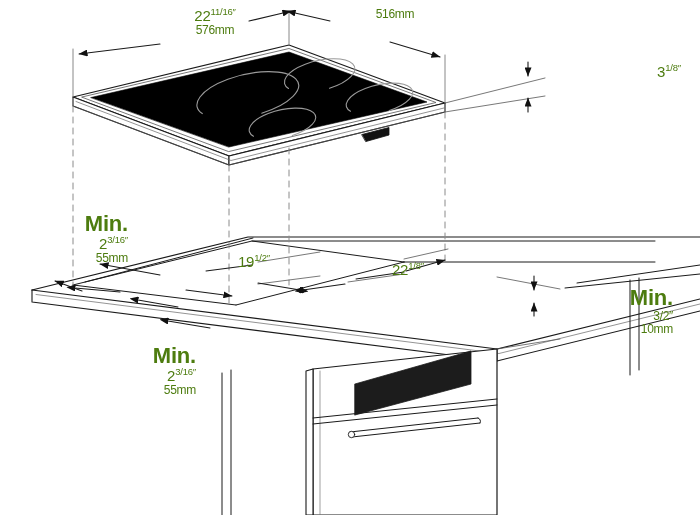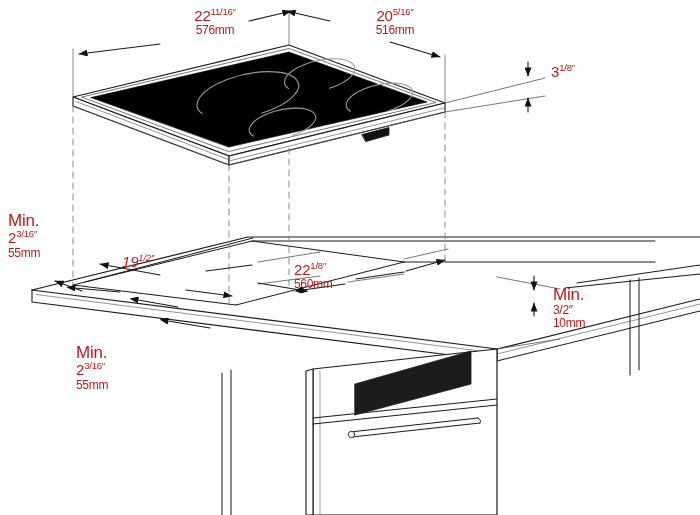--- a/index.html
+++ b/index.html
@@ -29,42 +29,43 @@
     top: 0;
     width: 700px;
     height: 515px;
     display: block;
   }
   
   .dim-label {
     position: absolute;
     white-space: nowrap;
     line-height: 1.08;
-    color: #b91c1c;
+    color: #4d7c0f;
   }
   .dim-label .imperial {
     font-size: 15px;
     letter-spacing: -0.2px;
   }
   .dim-label .imperial sup {
     font-size: 9.5px;
     vertical-align: super;
     line-height: 0;
     letter-spacing: -0.2px;
   }
   .dim-label .metric {
     font-size: 12px;
     letter-spacing: -0.3px;
   }
   .dim-label .minword {
-    font-size: 17px;
+    font-size: 22px;
     letter-spacing: -0.2px;
+    font-weight: bold;
   }
   .center  { text-align: center; }
-  .leftal  { text-align: left; }
+  .leftal  { text-align: right; }
   .row-gap { display: block; }
 </style>
 </head>
 <body>
 
 <div id="diagram-root">
 
   <svg class="drawing" viewBox="0 0 700 515">
     <defs>
       <marker id="arrHead" markerWidth="9" markerHeight="7" refX="8.6" refY="3.5" orient="auto" markerUnits="userSpaceOnUse">
@@ -260,41 +261,39 @@
       </g>
     </g>
   </svg>
 
   <div class="dim-label center" style="left:150px; top:8px; width:130px;">
     <span class="imperial row-gap"><span>22</span><sup>11/16″</sup></span>
     <span class="metric row-gap">576mm</span>
   </div>
 
   <div class="dim-label center" style="left:330px; top:8px; width:130px;">
-    <span class="imperial row-gap"><span>20</span><sup>5/16″</sup></span>
     <span class="metric row-gap">516mm</span>
   </div>
 
   <div class="dim-label leftal" style="left:551px; top:64px; width:130px;">
     <span class="imperial row-gap"><span>3</span><sup>1/8″</sup></span>
   </div>
 
   <div class="dim-label leftal" style="left:8px; top:212px; width:120px;">
     <span class="minword row-gap">Min.</span>
     <span class="imperial row-gap"><span>2</span><sup>3/16″</sup></span>
     <span class="metric row-gap">55mm</span>
   </div>
 
-  <div class="dim-label leftal" style="left:122px; top:254px; width:130px;font-style:italic;">
+  <div class="dim-label leftal" style="left:140px; top:254px; width:130px;">
     <span class="imperial row-gap"><span>19</span><sup>1/2″</sup></span>
   </div>
 
   <div class="dim-label leftal" style="left:294px; top:262px; width:130px;">
     <span class="imperial row-gap"><span>22</span><sup>1/8″</sup></span>
-    <span class="metric row-gap">560mm</span>
   </div>
 
   <div class="dim-label leftal" style="left:553px; top:286px; width:120px;">
     <span class="minword row-gap">Min.</span>
     <span class="metric row-gap">3/2″</span>
     <span class="metric row-gap">10mm</span>
   </div>
 
   <div class="dim-label leftal" style="left:76px; top:344px; width:120px;">
     <span class="minword row-gap">Min.</span>

